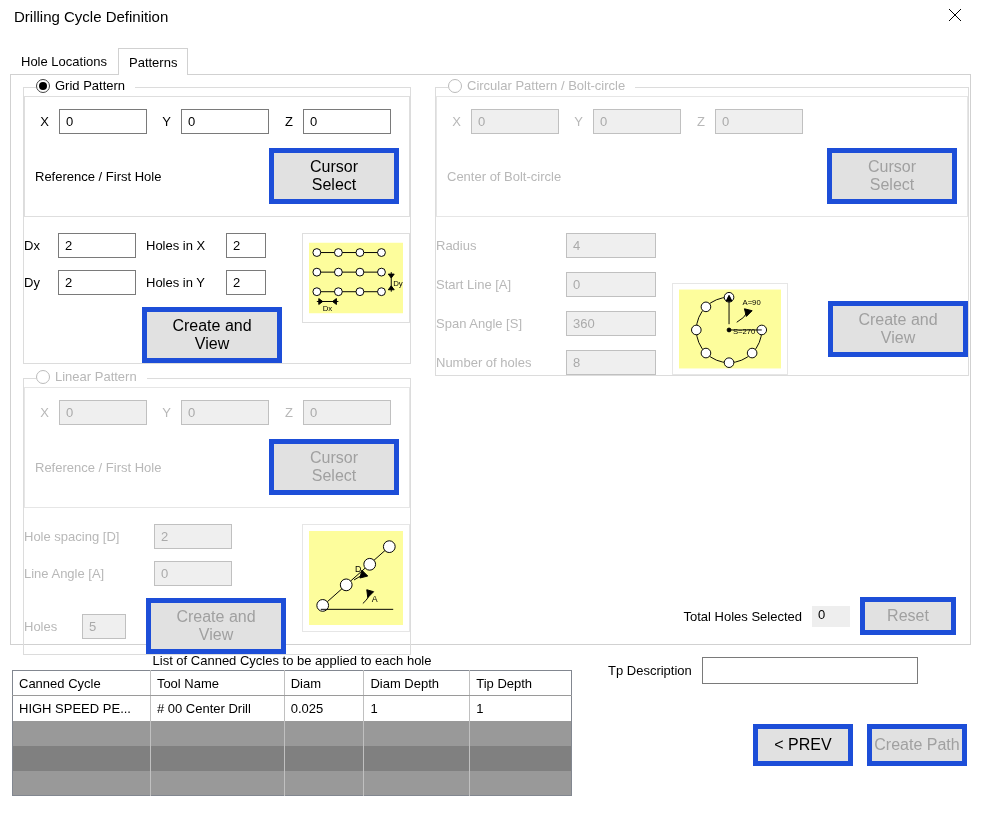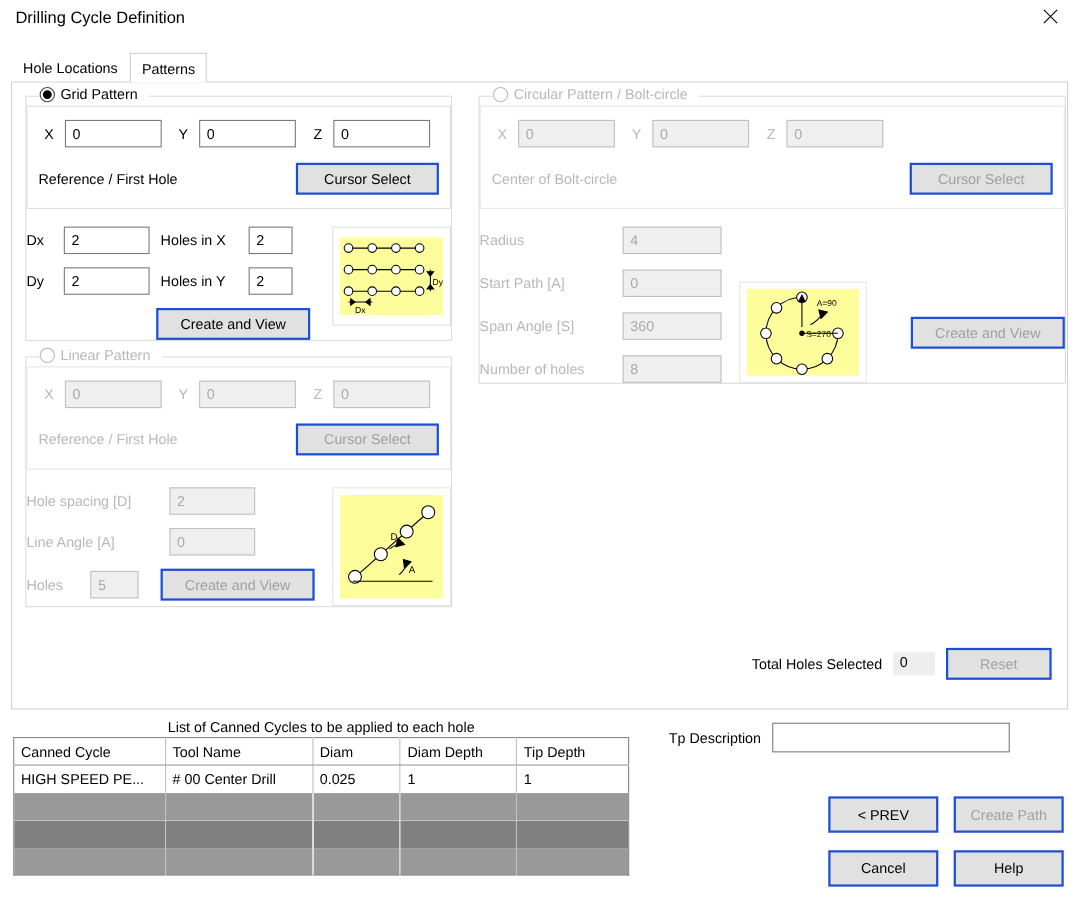--- a/index.html
+++ b/index.html
@@ -24,27 +24,27 @@
 .radio.dis { border-color: #bbb; }
 
 .xyz-box { border: 1px solid #dedede; padding: 12px 10px 12px 10px; }
 .row { display: flex; align-items: center; gap: 10px; }
 .row.between { justify-content: space-between; }
 .lbl { font-size: 13px; display:inline-block; }
 
 input.txt { height: 25px; padding: 2px 6px; font-size: 13px; border: 1px solid #7a7a7a; background: #fff; font-family: inherit; }
 input.txt[disabled] { background: #efefef; border-color: #c0c0c0; color: #aaa; }
 
-.btn { display:inline-block; padding: 5px 12px; background: #e1e1e1; border: 2px solid #1d4ed8; font-size: 13px; text-align:center; cursor:pointer; }
+.btn { display:inline-block; padding: 5px 12px; background: #e1e1e1; border: 5px solid #1d4ed8; font-size: 16px; text-align:center; cursor:pointer; }
 .btn[disabled] { color: #a0a0a0; cursor: default; }
 
 .diag-box { border:1px solid #dedede; padding:6px; display:flex; align-items:center; justify-content:center; }
 .diag-box svg { display:block; }
 
-.total-row { position:absolute; right:14px; bottom:26px; display:flex; align-items:center; gap:10px; }
+.total-row { position:absolute; right:14px; bottom:9px; display:flex; align-items:center; gap:10px; }
 .total-row .rv { width:38px; height:21px; background:#eee; padding:1px 6px; font-size:13px; }
 
 .bottom-area { display:flex; padding: 8px 4px 0 2px; gap: 36px; align-items: flex-start; }
 .cycles-caption { text-align:center; font-size:13px; margin-bottom:2px; }
 .cycles-table { border:1px solid #828790; width: 560px; border-collapse: collapse; }
 .cycles-table th, .cycles-table td { font-size:13px; text-align:left; font-weight:normal; padding:1px 6px; height:25px; border-right:1px solid #c0c0c0; overflow:hidden; white-space:nowrap; }
 .cycles-table th { background:#fff; border-bottom:1px solid #9a9a9a; }
 .cycles-table tr.data td { background:#fff; }
 .cycles-table tr.empty td { background:#999999; }
 .cycles-table tr.empty.alt td { background:#808080; }
@@ -232,21 +232,21 @@
               <span class="btn" style="width:130px" disabled="">Cursor Select</span>
             </div>
           </div>
           <div class="row" style="margin-top:16px; gap:16px; align-items:flex-end">
             <div style="flex:1">
               <div class="row" style="margin-bottom:14px">
                 <span class="lbl" style="width:120px">Radius</span>
                 <input class="txt" disabled="" style="width: 90px;" value="4">
               </div>
               <div class="row" style="margin-bottom:14px">
-                <span class="lbl" style="width:120px">Start Path [A]</span>
+                <span class="lbl" style="width:120px">Start Line [A]</span>
                 <input class="txt" disabled="" style="width: 90px;" value="0">
               </div>
               <div class="row" style="margin-bottom:14px">
                 <span class="lbl" style="width:120px">Span Angle [S]</span>
                 <input class="txt" disabled="" style="width: 90px;" value="360">
               </div>
               <div class="row">
                 <span class="lbl" style="width:120px">Number of holes</span>
                 <input class="txt" disabled="" style="width: 90px;" value="8">
               </div>
@@ -341,19 +341,15 @@
     </div>
     <div class="right-panel">
       <div class="tp-row">
         <span class="lbl">Tp Description</span>
         <input class="txt" style="width: 216px; height: 27px;" value="">
       </div>
       <div class="btn-row">
         <span class="btn">&lt; PREV</span>
         <span class="btn" disabled="">Create Path</span>
       </div>
-      <div class="btn-row">
-        <span class="btn">Cancel</span>
-        <span class="btn">Help</span>
-      </div>
     </div>
   </div>
 </div>
 
 </body></html>

